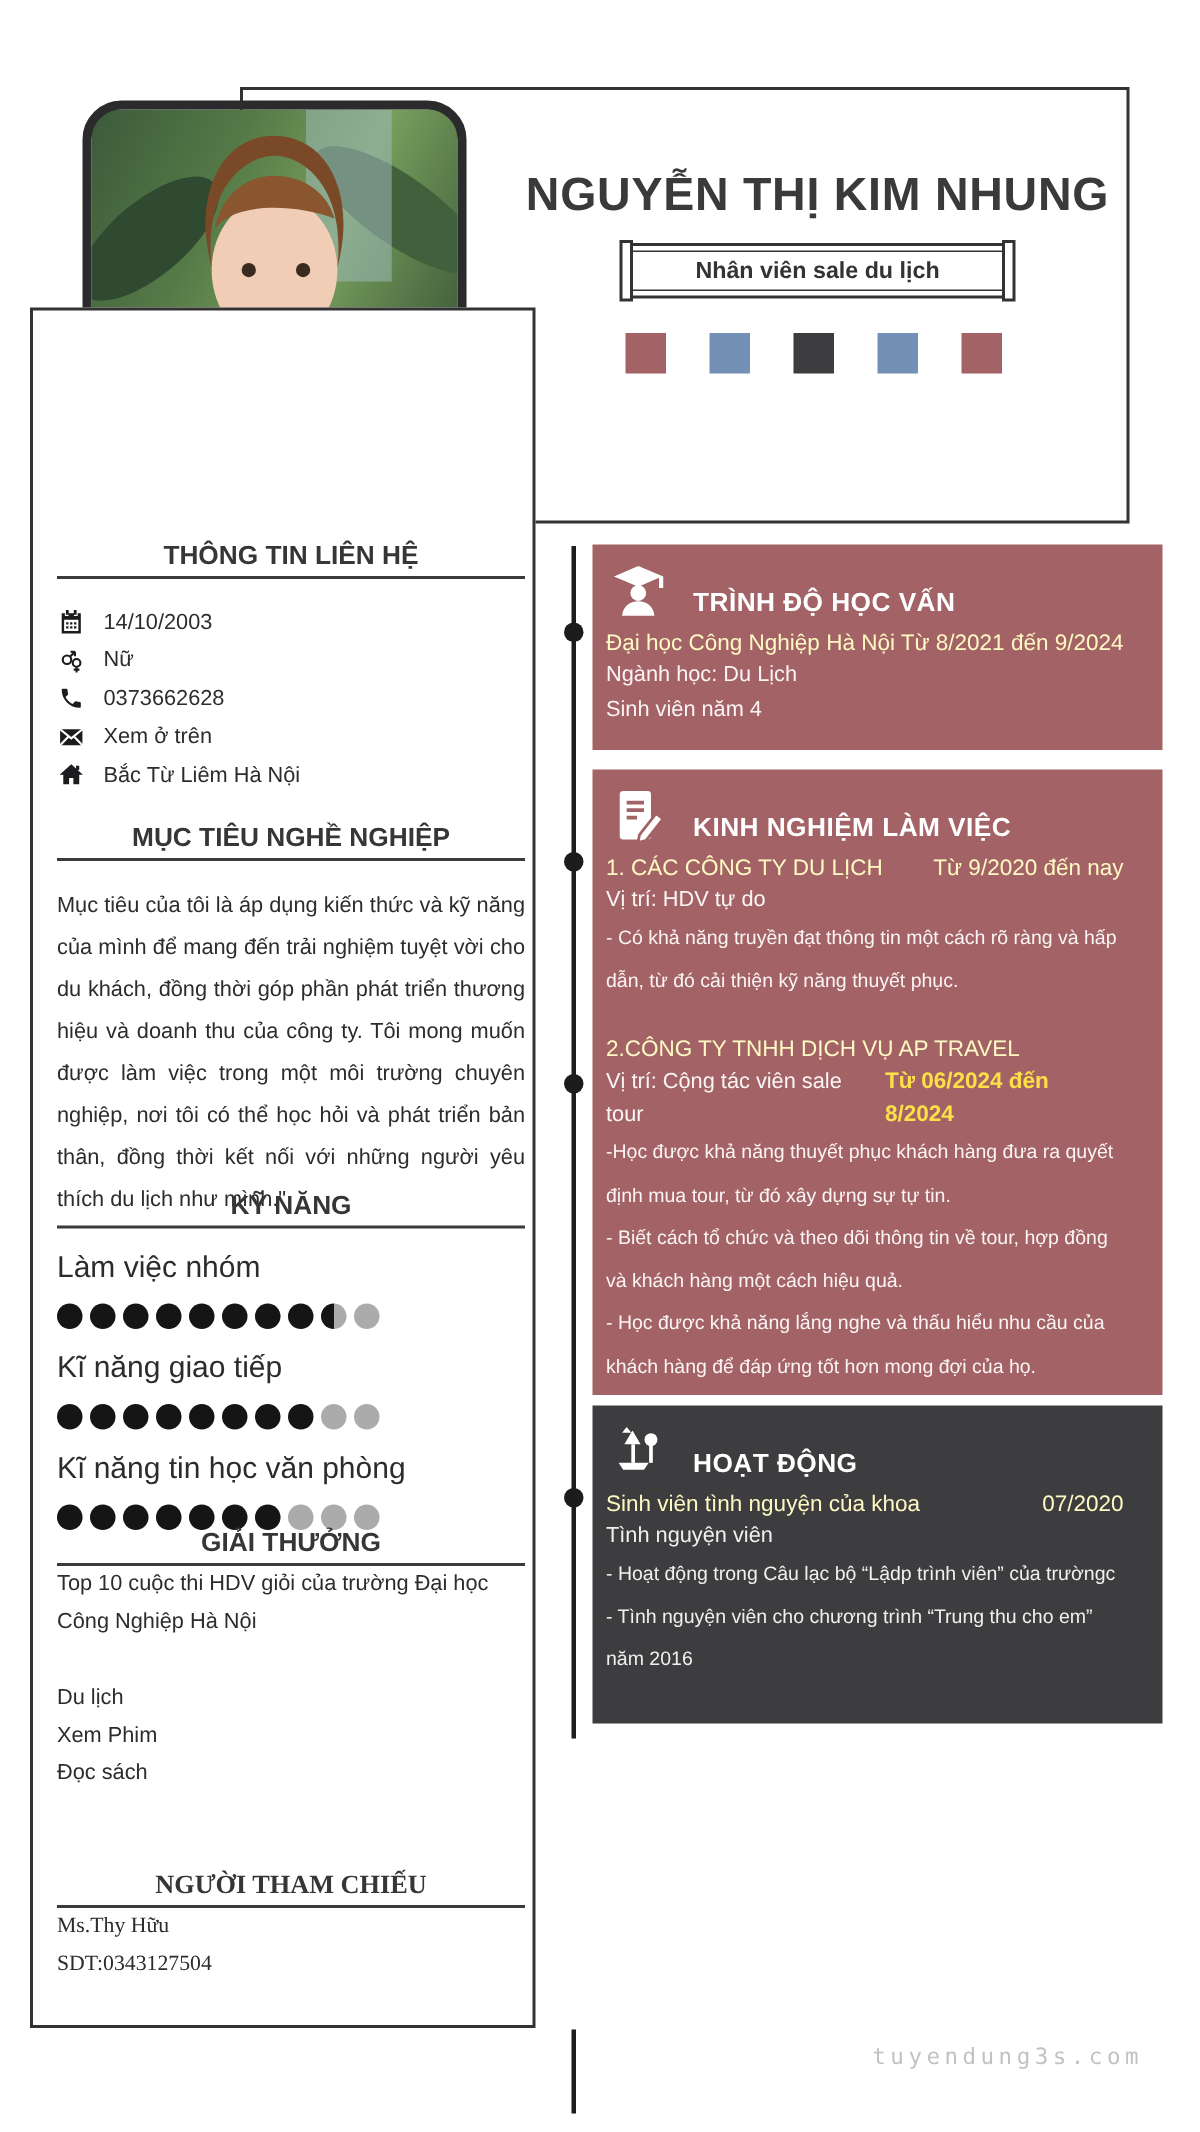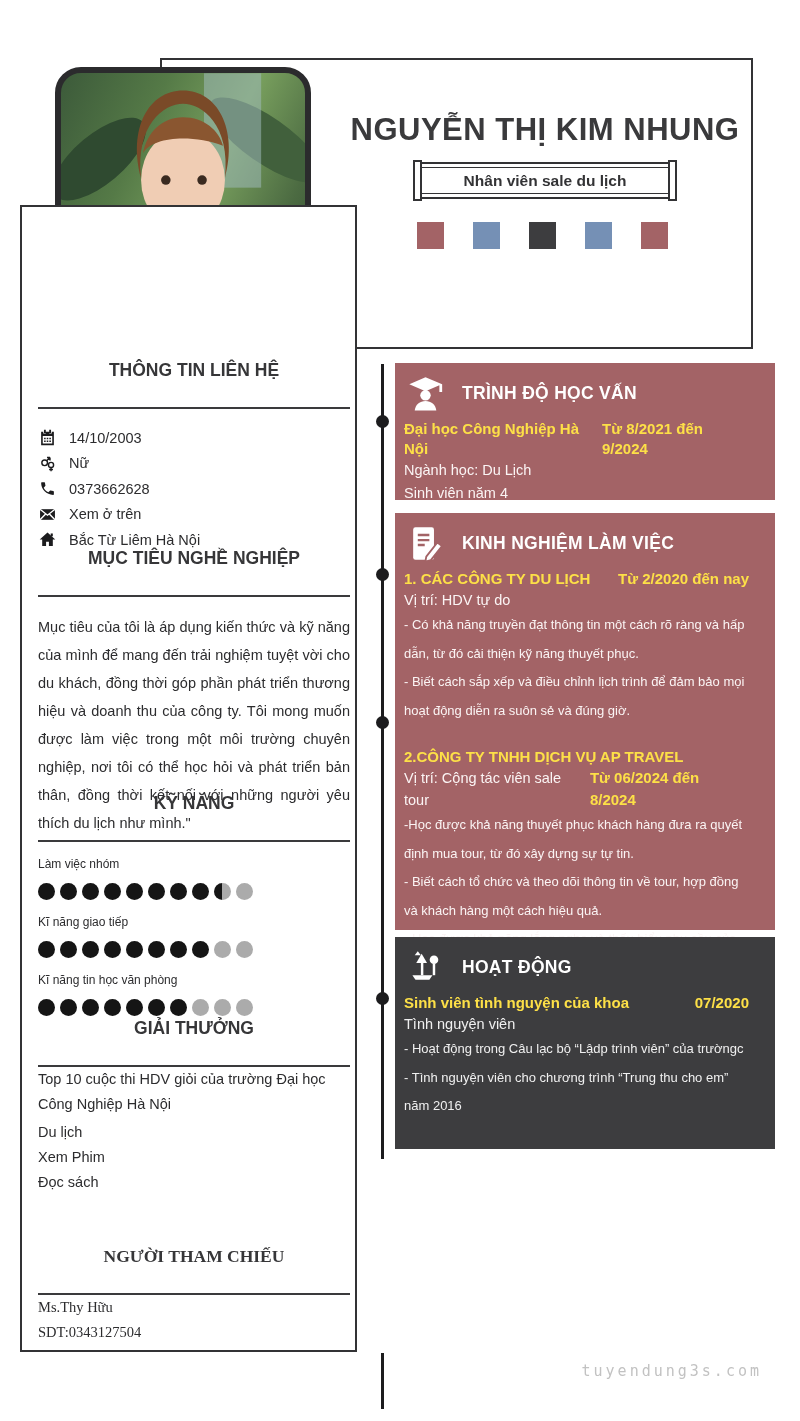--- a/index.html
+++ b/index.html
@@ -17,46 +17,46 @@
             display:flex; align-items:center; justify-content:center; font-size:15.5px; font-weight:bold; color:#333335; }
   .plaque::before { content:""; position:absolute; inset:3px; border:1px solid #333335; }
   .plaque-end { position:absolute; top:-4px; bottom:-4px; width:9px; border:2px solid #333335; background:#fff; }
   .plaque-end.left { left:-5px; } .plaque-end.right { right:-5px; }
   .swatches { position:absolute; left:417px; top:222px; display:flex; gap:29px; }
   .swatch { width:27px; height:27px; }
 
   
   .left-box { position:absolute; left:20px; top:205px; width:337px; height:1147px; border:2px solid #333335; background:#fff; }
   .lsection { position:absolute; left:38px; width:312px; }
-  .lheading { font-size:17.5px; font-weight:bold; color:#363638; text-align:center; padding-bottom:26px; border-bottom:2px solid #3a3a3c; }
+  .lheading { font-size:17.5px; font-weight:bold; color:#363638; text-align:center; padding-bottom:3px; border-bottom:2px solid #3a3a3c; }
   .contact-rows { margin-top:16px; }
   .crow { display:flex; align-items:center; gap:13px; height:25.5px; font-size:14.5px; }
   .cicon { width:18px; height:18px; flex:0 0 18px; display:flex; align-items:center; justify-content:center; }
   .cicon svg { width:17px; height:17px; }
   .objective-text { margin-top:16px; font-size:14.5px; line-height:28px; text-align:justify; color:#2c2c2e; }
-  .skill-label { margin-top:15px; font-size:12px; }
+  .skill-label { margin-top:15px; font-size:20px; }
   .skill-dots { margin-top:12px; display:flex; gap:5px; height:17px; }
   .dot { width:17px; height:17px; border-radius:50%; }
   .dot.full { background:#151515; }
   .dot.empty { background:#ababab; }
   .dot.half { background:linear-gradient(90deg,#151515 50%,#ababab 50%); }
   .ltext { font-size:14.5px; line-height:25px; }
 
   
   .timeline { position:absolute; left:381px; top:364px; width:3px; height:795px; background:#1c1c1e; }
   .timeline-bottom { position:absolute; left:381px; top:1353px; width:3px; height:56px; background:#1c1c1e; }
   .tdot { position:absolute; left:376px; width:13px; height:13px; border-radius:50%; background:#1c1c1e; }
   .panel { position:absolute; left:395px; width:380px; color:#fbf4f4; }
   .panel.rose { background:#a36366; }
   .panel.dark { background:#3d3d3f; color:#f0f0f0; }
-  .panel-header { display:flex; align-items:center; gap:18px; margin:12px 0 7px 12px; }
+  .panel-header { display:flex; align-items:flex-end; gap:18px; margin:12px 0 7px 12px; }
   .panel-header svg { width:37px; height:37px; }
   .panel-title { font-size:17.5px; font-weight:bold; color:#fff; letter-spacing:.3px; }
   .panel-body { margin:0 26px 0 9px; }
-  .entry-head { display:flex; justify-content:space-between; align-items:flex-end; font-weight:bold; font-size:15px; line-height:20px; color:#fde047; }
+  .entry-head { display:flex; justify-content:space-between; align-items:flex-end; font-weight:normal; font-size:15px; line-height:20px; color:#fef9c3; }
   .role-row { display:flex; justify-content:space-between; align-items:flex-start; font-size:14.5px; line-height:22px; }
   .role-row .date-b { font-weight:bold; font-size:15px; color:#fde047; }
   .bullets { font-size:13px; line-height:28.5px; }
   .edu-lines { font-size:14.5px; line-height:22.5px; }
   .entry + .entry { margin-top:22px; }
 
   .watermark { position:absolute; right:38px; top:1362px; font-family:"DejaVu Sans Mono","Liberation Mono",monospace; font-size:15px; letter-spacing:3px; color:#c2c2c2; }
 </style>
 </head>
 <body>
@@ -250,27 +250,26 @@
         <rect x="4" y="1.5" width="13.5" height="21" rx="1.5" fill="#fff"></rect>
         <path d="M7 6.5h7.5M7 9.8h7.5M7 13h4.5" stroke="#a36366" stroke-width="1.6" fill="none"></path>
         <path d="M12.5 20.5l7.2-9.2 3 2.3-7.2 9.2-3.6 1z" fill="#fff" stroke="#a36366" stroke-width="1.2"></path>
       </svg>
       <span class="panel-title">KINH NGHIỆM LÀM VIỆC</span>
     </div>
     <div class="panel-body">
       <div class="entry">
         <div class="entry-head">
           <span>1. CÁC CÔNG TY DU LỊCH</span>
-          <span>Từ 2/2020 đến nay</span>
+          <span>Từ 9/2020 đến nay</span>
         </div>
         <div class="role-row">
           <span>Vị trí: HDV tự do</span>
         </div>
         <div class="bullets">- Có khả năng truyền đạt thông tin một cách rõ ràng và hấp dẫn, từ đó cải thiện kỹ năng thuyết phục.</div>
-        <div class="bullets">- Biết  cách sắp xếp và điều chỉnh lịch trình để đảm bảo mọi hoạt động diễn ra suôn sẻ và đúng giờ.</div>
       </div>
       <div class="entry">
         <div class="entry-head">
           <span>2.CÔNG TY TNHH DỊCH VỤ AP TRAVEL</span>
         </div>
         <div class="role-row">
           <span>Vị trí: Cộng tác viên sale tour</span>
           <span class="date-b">Từ 06/2024 đến 8/2024</span>
         </div>
         <div class="bullets">-Học được khả năng thuyết phục khách hàng đưa ra quyết định mua tour, từ đó xây dựng sự tự tin.</div>

